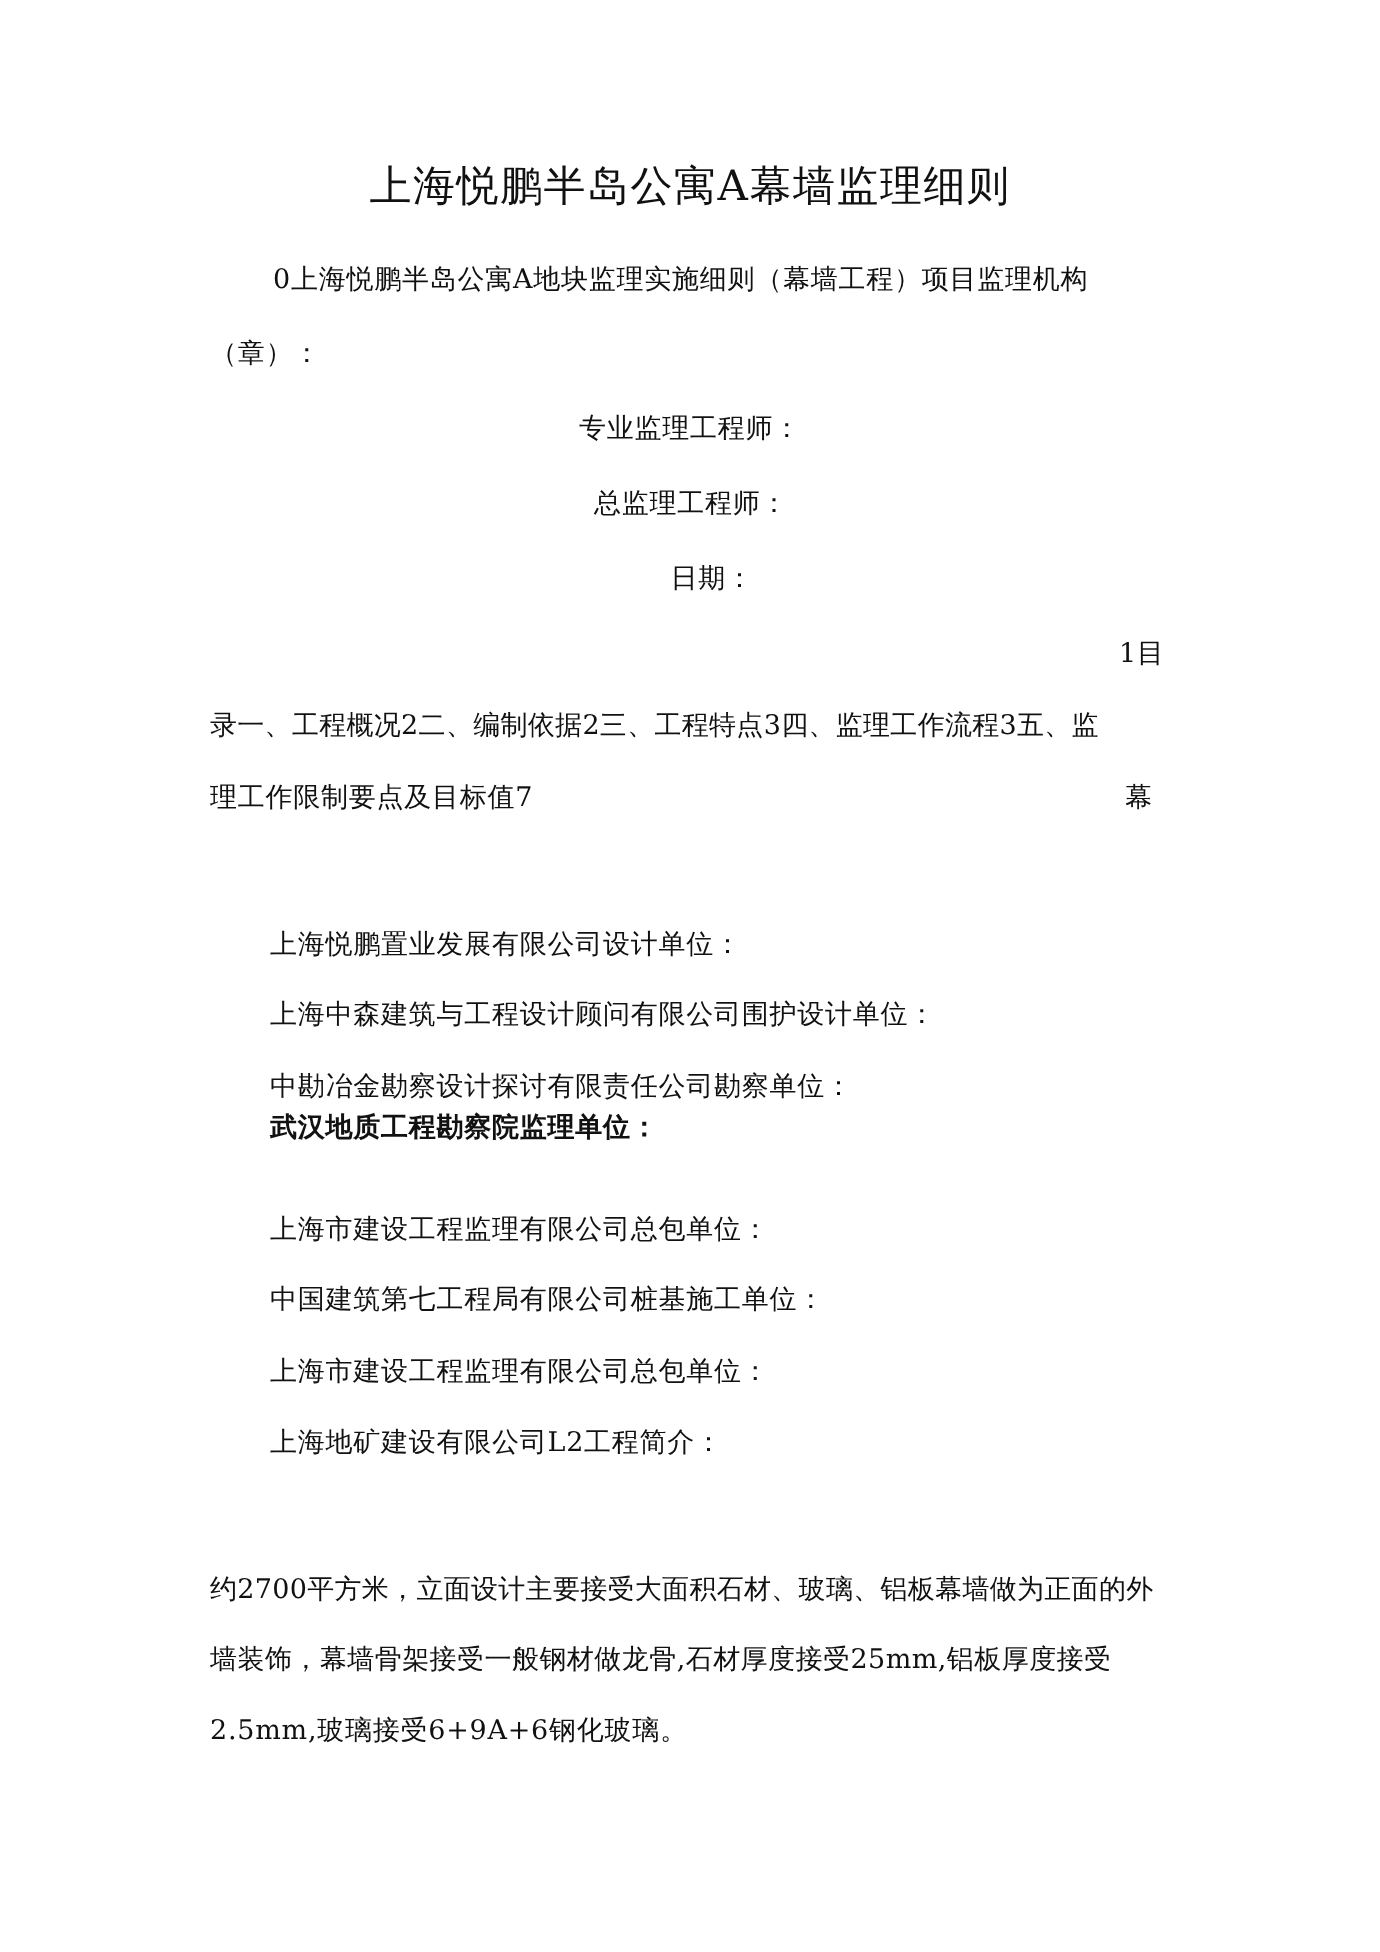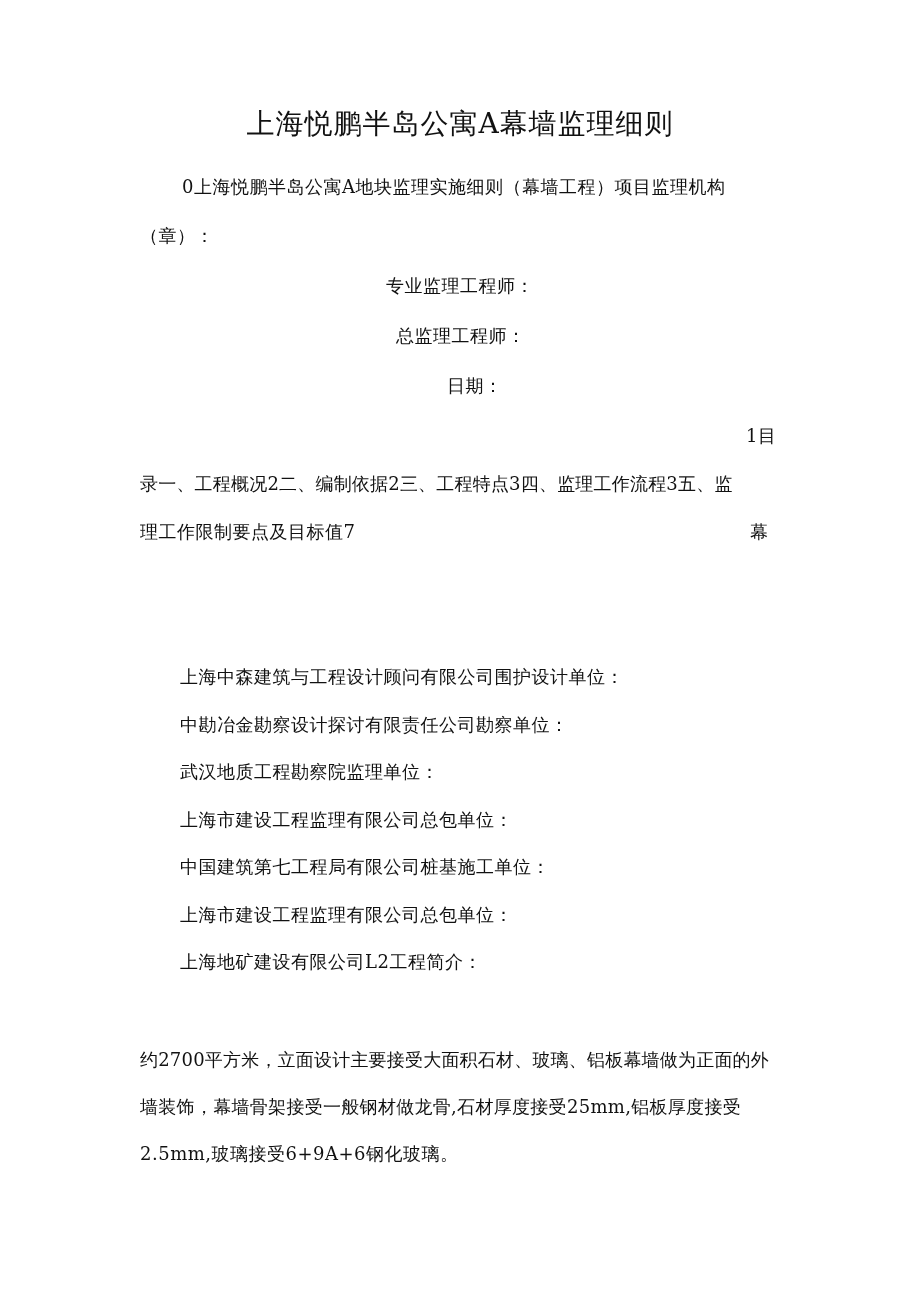--- a/index.html
+++ b/index.html
@@ -50,23 +50,24 @@
 
   <div class="line" style="left:386px; top:274px;">专业监理工程师：</div>
   <div class="line" style="left:396px; top:324px;">总监理工程师：</div>
   <div class="line" style="left:447px; top:374px;">日期：</div>
 
   <div class="line" style="left:746px; top:424px;text-align:center;">1目</div>
   <div class="line" style="left:140px; top:472px; letter-spacing:0.2px;">录一、工程概况2二、编制依据2三、工程特点3四、监理工作流程3五、监</div>
   <div class="line" style="left:140px; top:520px;">理工作限制要点及目标值7</div>
   <div class="line" style="left:750px; top:520px;">幕</div>
 
+  <div class="line" style="left:180px; top:618px;">上海悦鹏置业发展有限公司设计单位：</div>
   <div class="line" style="left:180px; top:665px;">上海中森建筑与工程设计顾问有限公司围护设计单位：</div>
   <div class="line" style="left:180px; top:713px;">中勘冶金勘察设计探讨有限责任公司勘察单位：</div>
-  <div class="line" style="left:180px; top:760px;">武汉地质工程勘察院监理单位：</div>
+  <div class="line" style="left:180px; top:740px;font-weight:bold;">武汉地质工程勘察院监理单位：</div>
   <div class="line" style="left:180px; top:808px;">上海市建设工程监理有限公司总包单位：</div>
   <div class="line" style="left:180px; top:855px;">中国建筑第七工程局有限公司桩基施工单位：</div>
   <div class="line" style="left:180px; top:903px;">上海市建设工程监理有限公司总包单位：</div>
   <div class="line" style="left:180px; top:950px;">上海地矿建设有限公司L2工程简介：</div>
 
   <div class="line" style="left:140px; top:1048px; letter-spacing:0.2px;">约2700平方米，立面设计主要接受大面积石材、玻璃、铝板幕墙做为正面的外</div>
   <div class="line" style="left:140px; top:1095px; letter-spacing:0.3px;">墙装饰，幕墙骨架接受一般钢材做龙骨,石材厚度接受25mm,铝板厚度接受</div>
   <div class="line" style="left:140px; top:1142px;text-align:center;">2.5mm,玻璃接受6+9A+6钢化玻璃。</div>
 
 </div>

